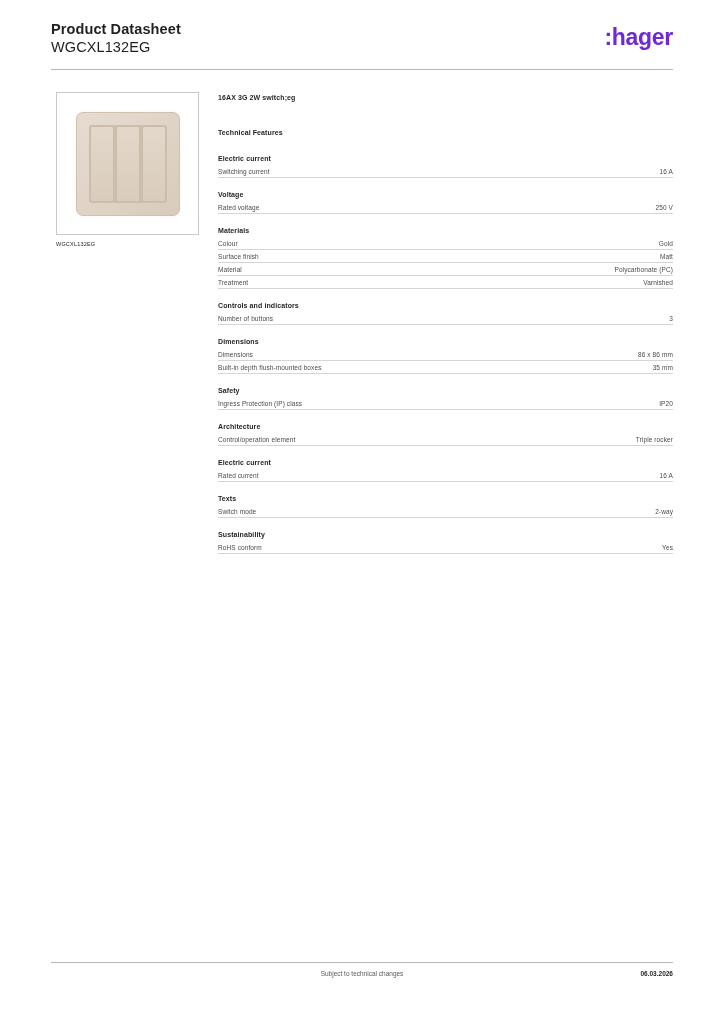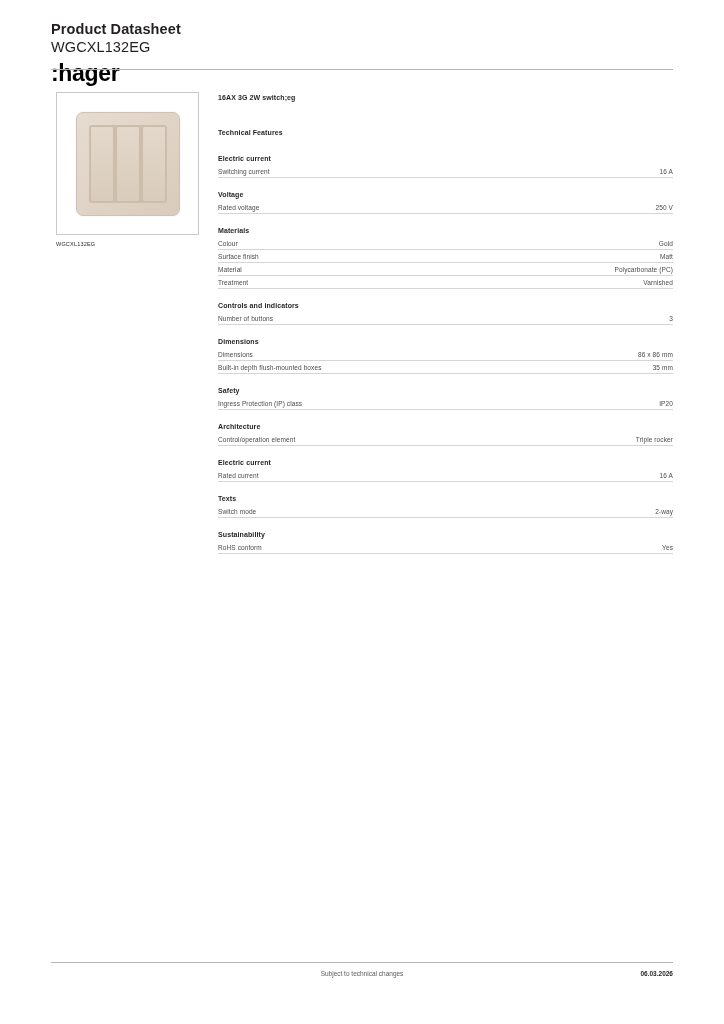--- a/index.html
+++ b/index.html
@@ -25,40 +25,39 @@
 
   
   .header {
     position: absolute;
     left: 51px;
     top: 20px;
     width: 622px;
     display: flex;
     justify-content: space-between;
     align-items: flex-start;
-    flex-direction: column;
   }
   .doc-title {
     font-size: 14.5px;
     font-weight: bold;
     line-height: 1.25;
     letter-spacing: 0.1px;
     color: #231f20;
   }
   .doc-subtitle {
     font-size: 14.5px;
     font-weight: normal;
     line-height: 1.25;
     letter-spacing: 0.1px;
     color: #231f20;
   }
   .brand {
     font-size: 23px;
     font-weight: bold;
-    color: #000000;
+    color: #6d28d9;
     letter-spacing: -0.3px;
     line-height: 1;
     padding-top: 6px;
     font-family: "Liberation Sans", sans-serif;
   }
 
   .header-rule {
     position: absolute;
     left: 51px;
     top: 69px;

